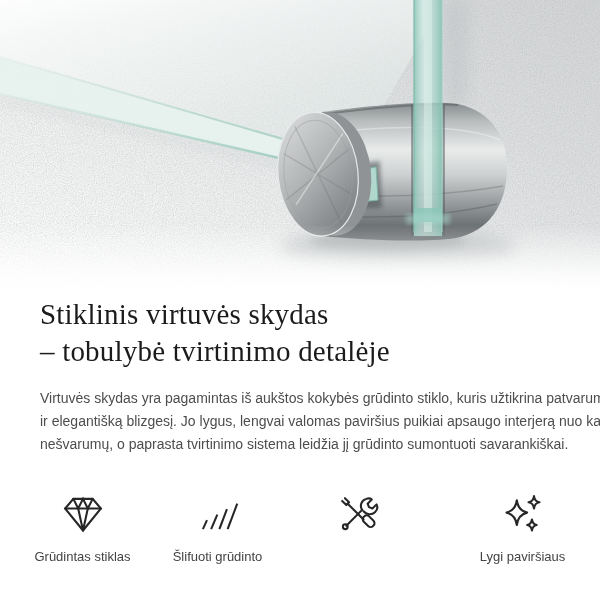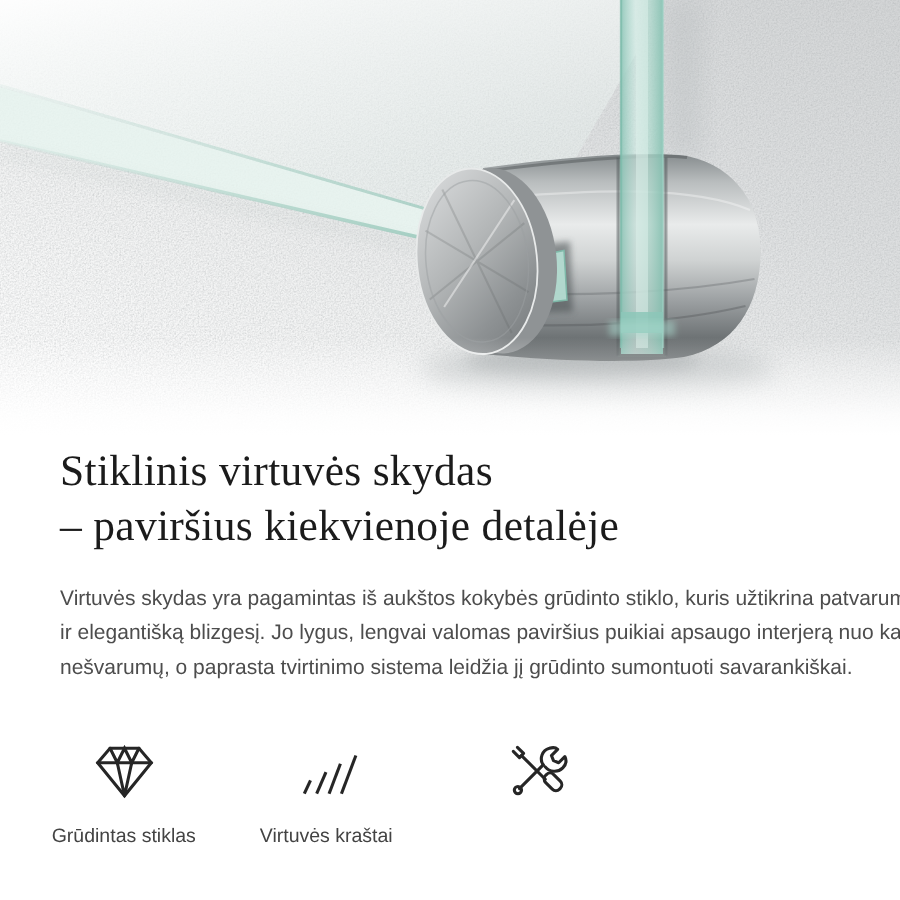--- a/index.html
+++ b/index.html
@@ -167,21 +167,21 @@
         <rect x="406" y="214" width="44" height="10" fill="#a8d8cc" opacity="0.5" filter="url(#b2)"></rect>
       </g>
 
       <rect x="0" y="225" width="600" height="65" fill="url(#fadeG)"></rect>
     </svg>
   </div>
 
   <div class="content">
     <h1 class="headline">
       <span>Stiklinis virtuvės skydas</span>
-      <span>– paviršius kiekvienoje detalėje</span>
+      <span>– tobulybė tvirtinimo detalėje</span>
     </h1>
 
     <p class="intro">
       <span>Virtuvės skydas yra pagamintas iš aukštos kokybės grūdinto stiklo, kuris užtikrina patvarumą</span>
       <span>ir elegantišką blizgesį. Jo lygus, lengvai valomas paviršius puikiai apsaugo interjerą nuo kasdieninių</span>
       <span>nešvarumų, o paprasta tvirtinimo sistema leidžia jį grūdinto sumontuoti savarankiškai.</span>
     </p>
 
     <div class="features">
 
@@ -199,34 +199,44 @@
 
       <div class="feature">
         <div class="ficon">
           <svg width="44" height="44" viewBox="0 0 64 64" stroke-linecap="butt" stroke-width="4.5">
             <path d="M10 54 L16 41"></path>
             <path d="M22 54 L31 33"></path>
             <path d="M34 54 L45 25"></path>
             <path d="M46 54 L60 17"></path>
           </svg>
         </div>
-        <div class="flabel">Virtuvės kraštai</div>
+        <div class="flabel">Šlifuoti grūdinto</div>
       </div>
 
       <div class="feature">
         <div class="ficon">
           <svg width="44" height="44" viewBox="0 0 64 64" stroke-linecap="round" stroke-linejoin="round" stroke-width="3.2">
 
             <path d="M13 9 L19 15 M9 13 L15 19 M19 15 L15 19"></path>
             <path d="M17 17 L40 40"></path>
             <rect x="38" y="37" width="19" height="11" rx="5" transform="rotate(45 47.5 42.5)"></rect>
 
             <path d="M15 49 L38 26"></path>
             <circle cx="13.5" cy="50.5" r="3.5"></circle>
             <path d="M38 26 C34 20 37 12 44 10 C47 9 50 9 52 11 L46 17 L48 22 L53 24 L59 18 C61 22 60 26 57 29 C52 34 44 33 40 28"></path>
           </svg>
         </div>
       </div>
 
+      <div class="feature">
+        <div class="ficon">
+          <svg width="44" height="44" viewBox="0 0 64 64" stroke-linejoin="round" stroke-width="3">
+            <path d="M23 12 Q25 27 38 30 Q25 33 23 48 Q21 33 8 30 Q21 27 23 12 Z"></path>
+            <path d="M48 6 Q49 14 56 15 Q49 16 48 24 Q47 16 40 15 Q47 14 48 6 Z"></path>
+            <path d="M45 40 Q46 47 52 48 Q46 49 45 56 Q44 49 38 48 Q44 47 45 40 Z"></path>
+          </svg>
+        </div>
+        <div class="flabel">Lygi paviršiaus</div>
+      </div>
 
     </div>
   </div>
 </div>
 
 </body></html>

